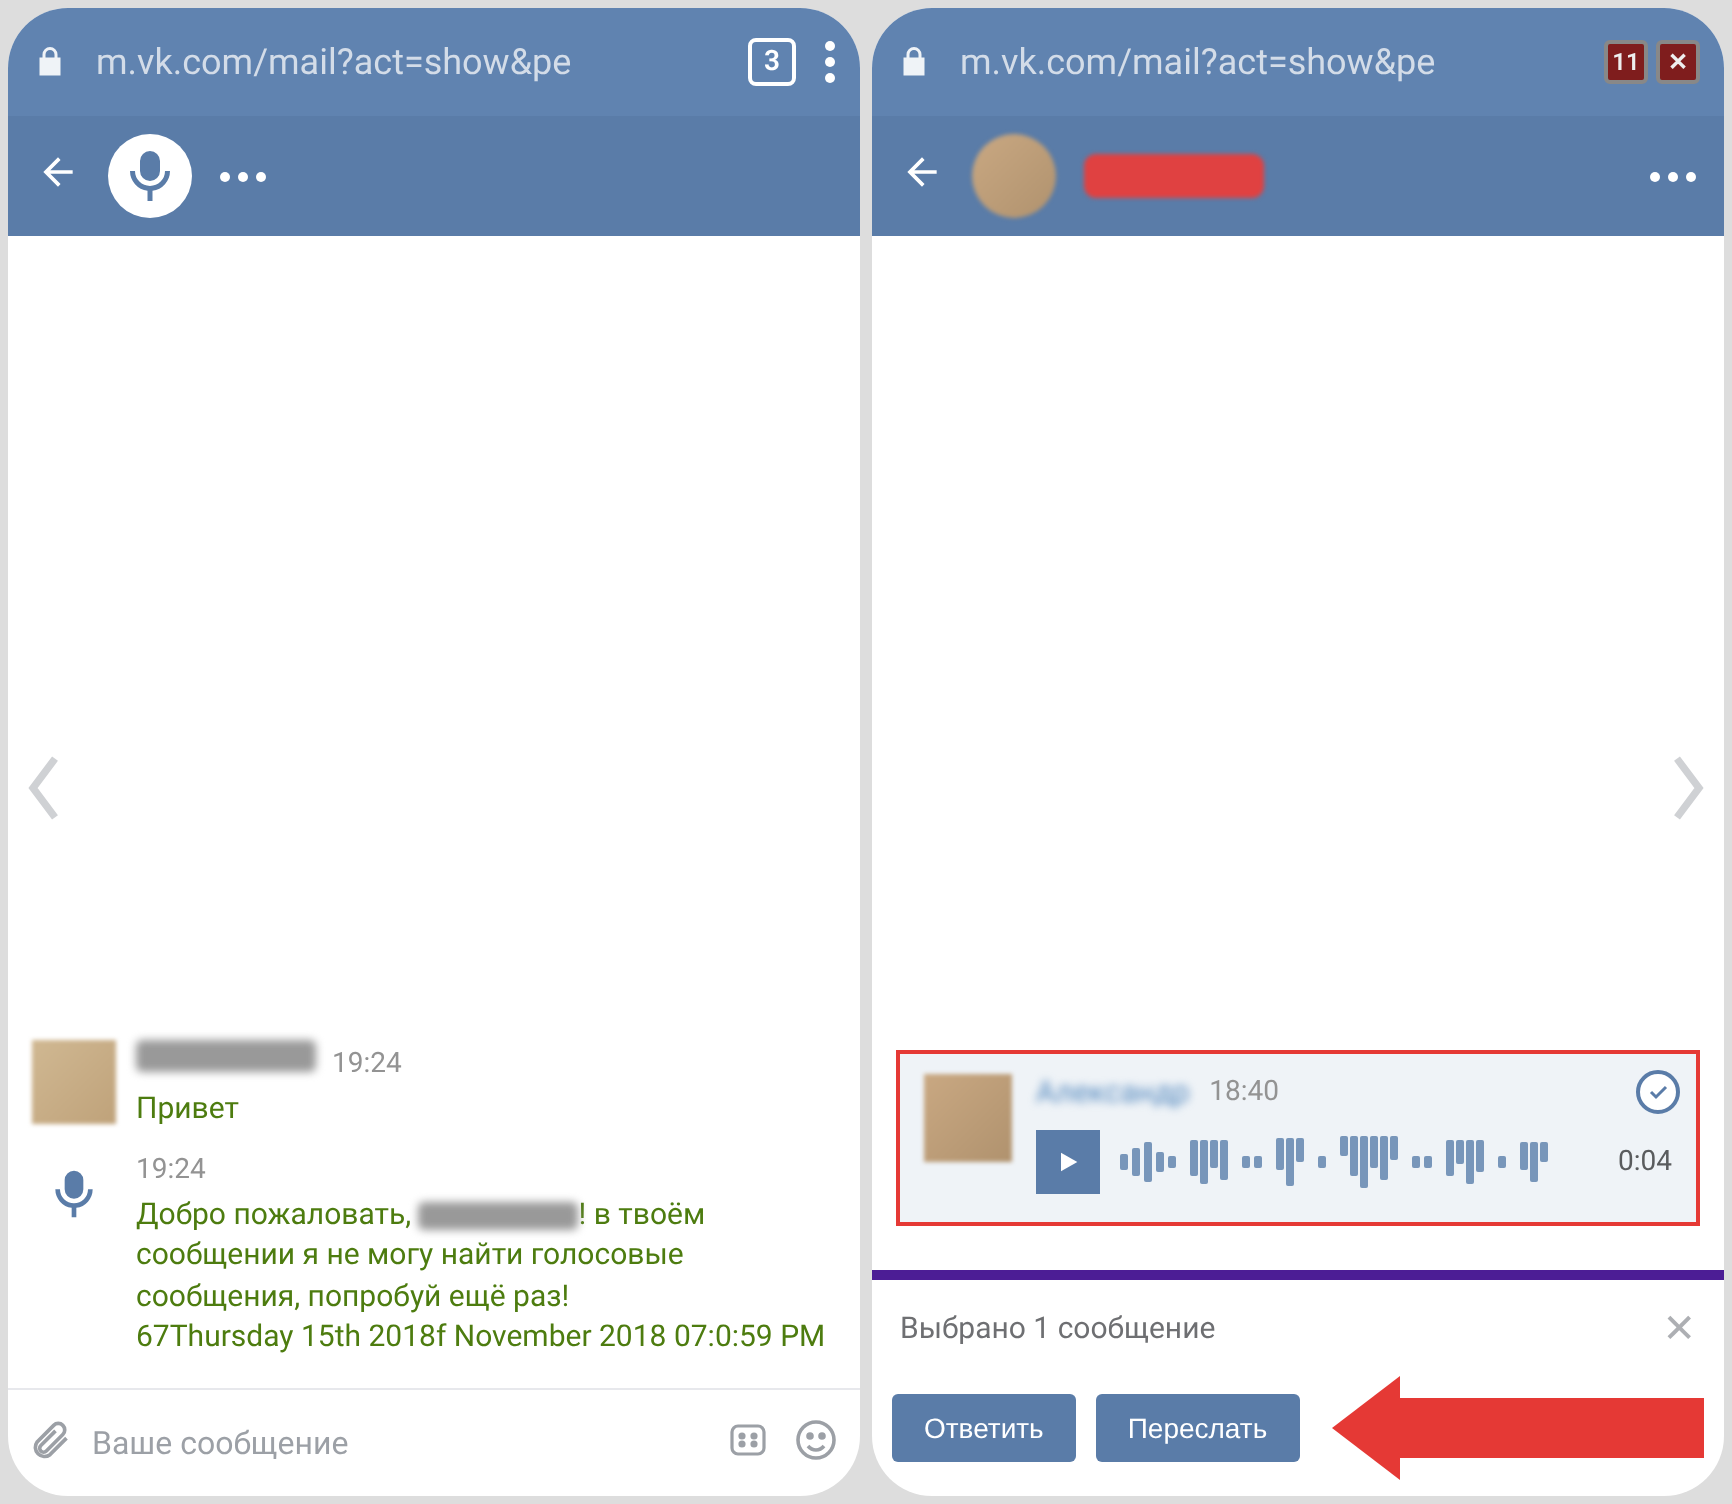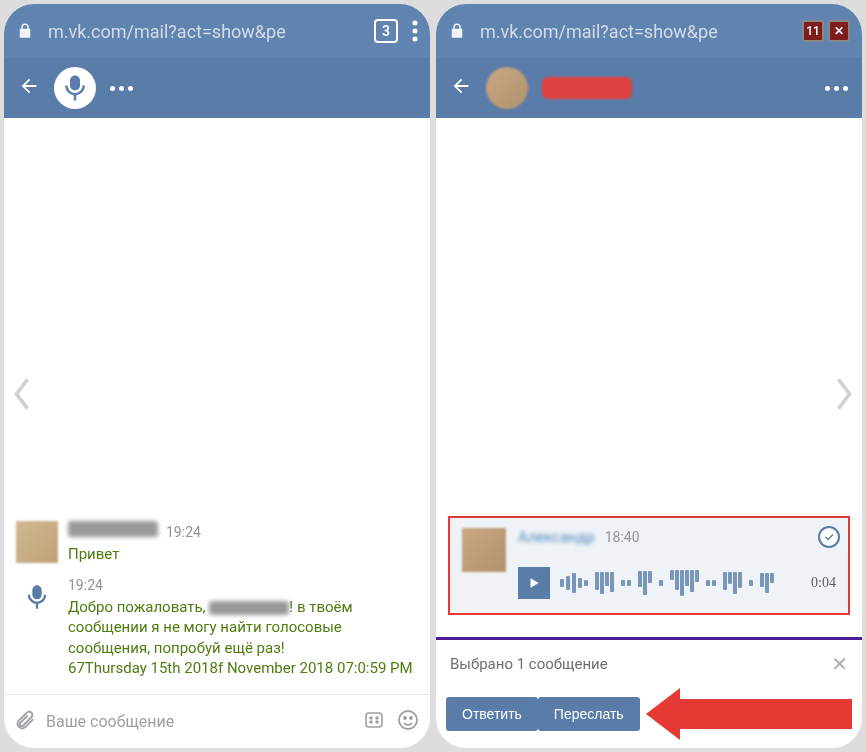--- a/index.html
+++ b/index.html
@@ -151,21 +151,21 @@
     filter: blur(1px);
     flex-shrink:0;
   }
   .voice-body { flex:1; }
   .voice-top { display:flex; gap:10px; align-items:center; }
   .voice-name {
     color:#5086bd; font-size:15px;
     filter: blur(2px);
   }
   .voice-time { color:#939393; font-size:14px; }
-  .voice-row { display:flex; align-items:center; gap:10px; margin-top:21px;font-family:Liberation Serif, serif; }
+  .voice-row { display:flex; align-items:center; gap:10px; margin-top:10px; }
   .play-btn {
     width:32px; height:32px; background:#5a7ca8;
     display:flex; align-items:center; justify-content:center;
   }
   .waveform {
     flex:1; height:28px; display:flex; align-items:center; gap:2px;
     overflow:hidden;
   }
   .waveform span {
     width:4px; background:#7896ba; display:inline-block; border-radius:1px;
@@ -183,28 +183,28 @@
   .input-bar {
     height: 54px;
     border-top:1px solid #e7e8ec;
     display:flex; align-items:center; padding:0 10px; gap:10px;
     color:#939393;
   }
   .input-placeholder { flex:1; font-size:16px; color:#9ca0a6; }
 
   
   .sel-info {
-    border-top:3px solid #4c1d95;
+    border-top:5px solid #4c1d95;
     padding:12px 14px;
     display:flex; align-items:center; justify-content:space-between;
     color:#6e6f72; font-size:15px;
   }
   .sel-close { color:#adafb3; font-size:20px; cursor:pointer; }
   .action-bar {
-    display:flex; gap:0; padding:6px 10px 14px 10px; align-items:center;
+    display:flex; gap:10px; padding:6px 10px 14px 10px; align-items:center;
   }
   .action-btn {
     background:#5a7ca8; color:#fff;
     padding:9px 16px; border:none; border-radius:3px;
     font-size:14px; cursor:pointer;
   }
   .big-arrow {
     margin-left:6px; flex:1;
     height:40px; position:relative;
     display:flex; align-items:center;

